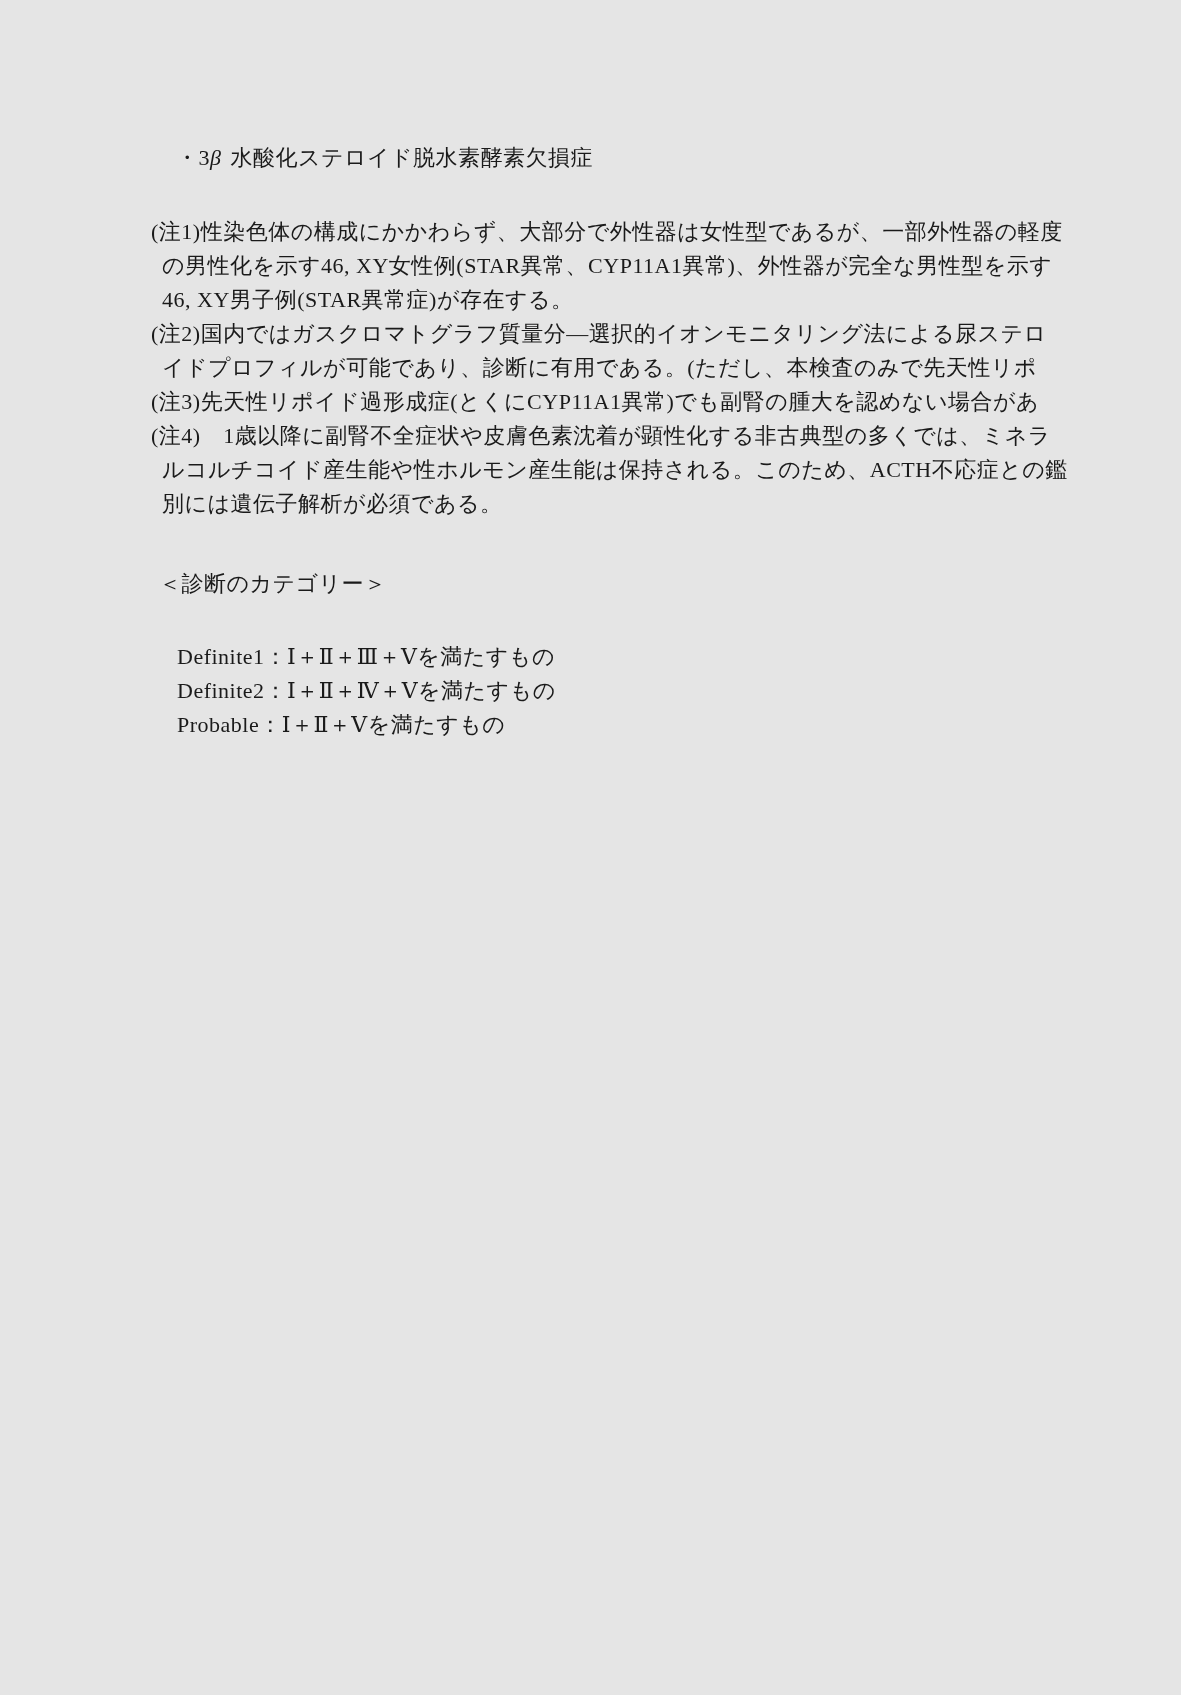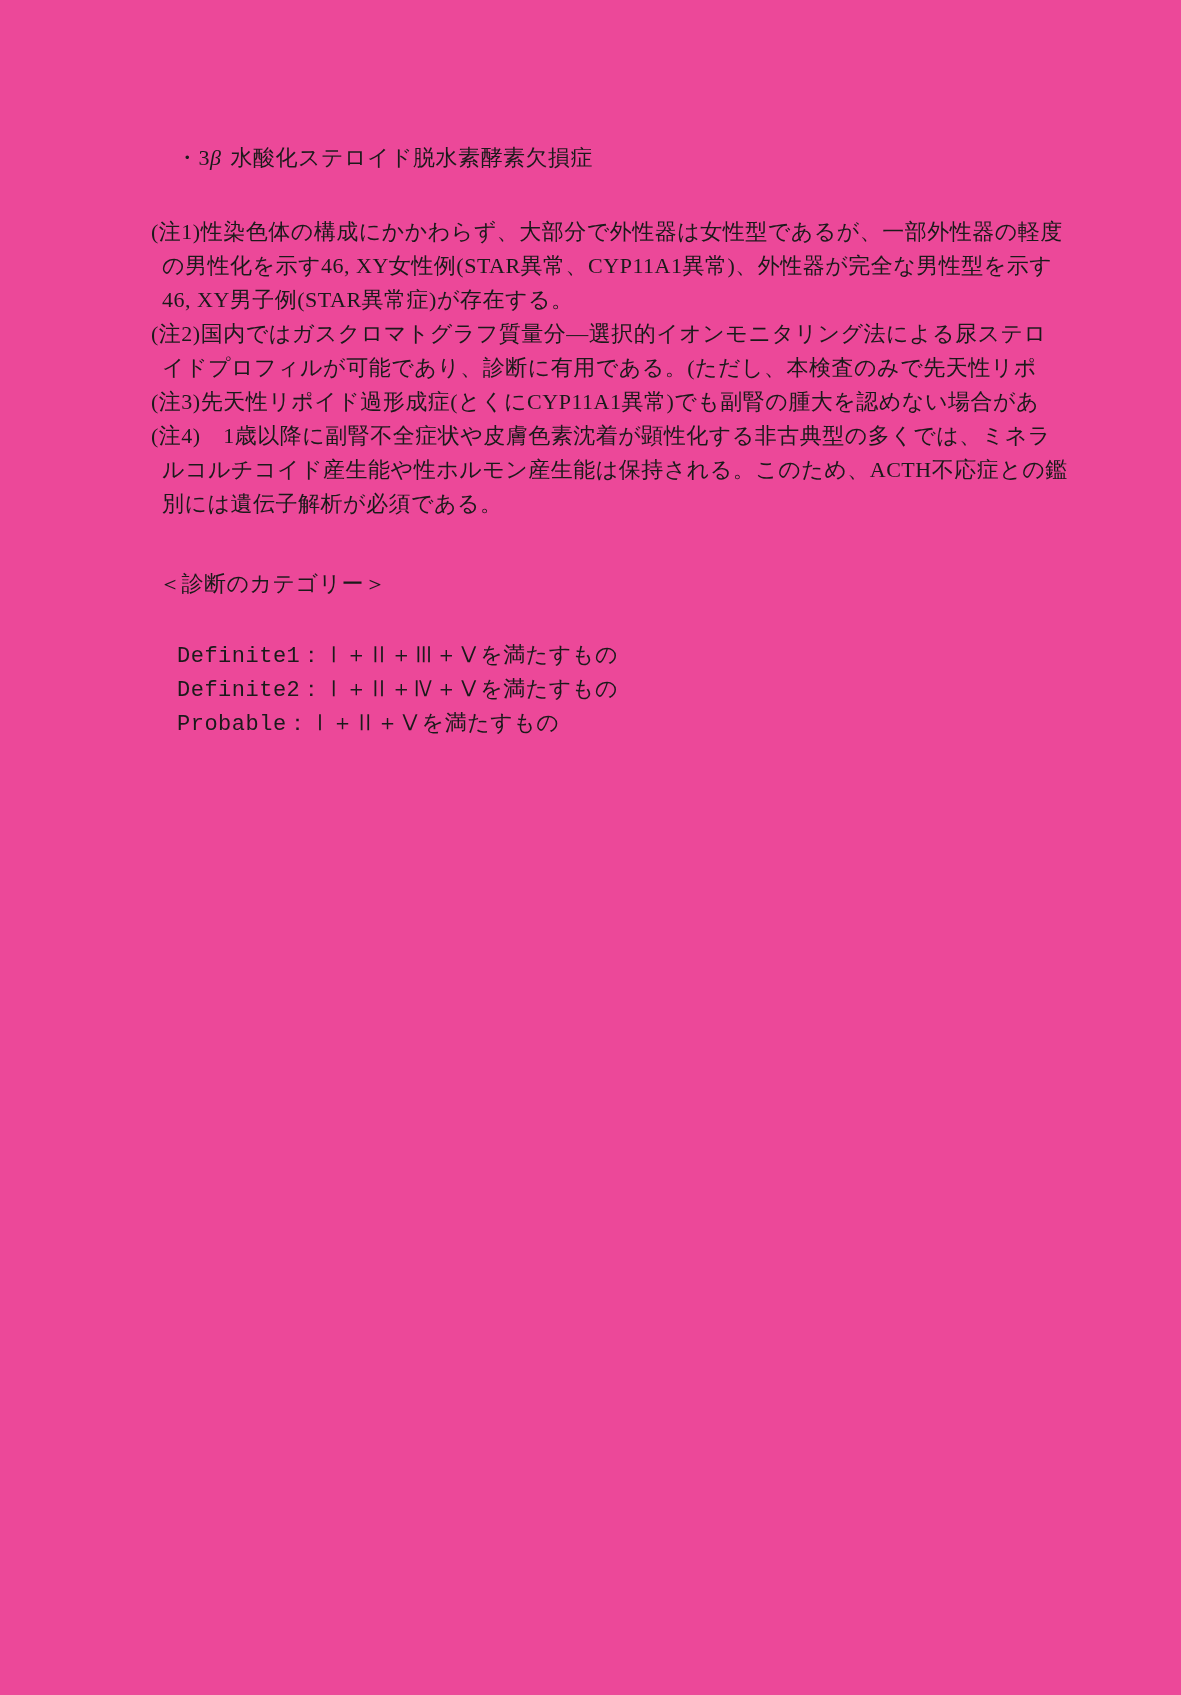--- a/index.html
+++ b/index.html
@@ -4,21 +4,21 @@
 <style>
   html, body {
     margin: 0;
     padding: 0;
     background: #fbfbfc;
   }
   .page {
     position: relative;
     width: 1181px;
     height: 1695px;
-    background: #ec4899;
+    background: #e5e5e5;
     color: #1a1a1a;
     font-family: "Liberation Serif", "DejaVu Serif", serif;
     font-size: 22px;
     overflow: hidden;
   }
   .content {
     position: absolute;
     left: 135px;
     top: 141px;
     right: 40px;
@@ -38,21 +38,20 @@
     margin-right: 9px;
   }
   .ind-label { margin-left: 16px; }
   .ind-cont  { margin-left: 27px; font-family: Liberation Serif, serif; }
   .heading {
     margin-top: 46px;
     margin-left: 24px;
   }
   .cat-block {
     margin-top: 39px;
-    font-family: Liberation Mono, monospace;
   }
   .cat { margin-left: 42px; }
 </style>
 </head>
 <body>
 
 <div class="page">
   <div class="content">
 
     <div class="line bullet-line"><span>・</span><span>3</span><span class="beta">β</span><span>水酸化ステロイド脱水素酵素欠損症</span></div>

